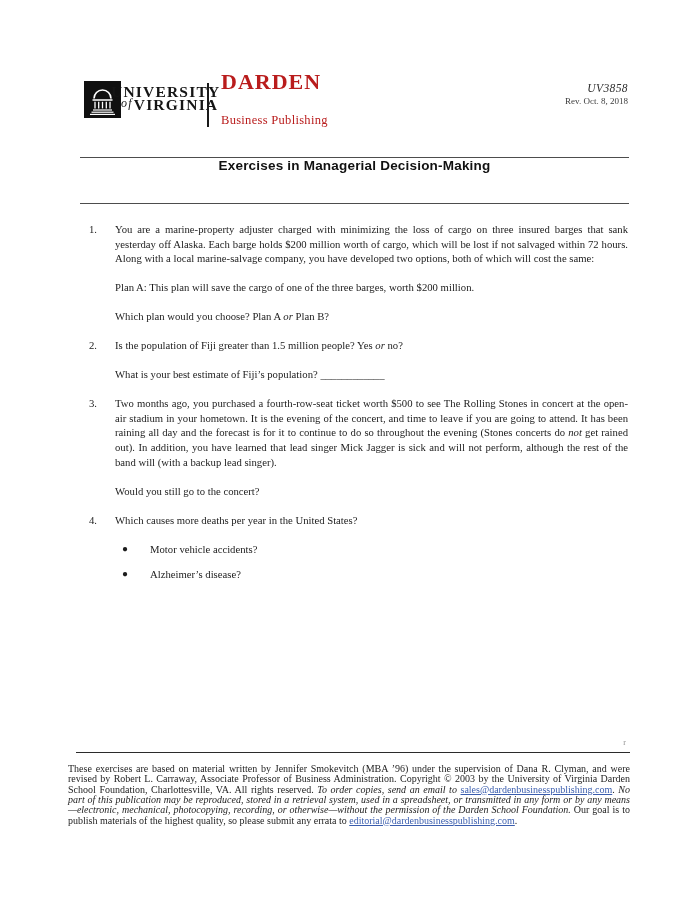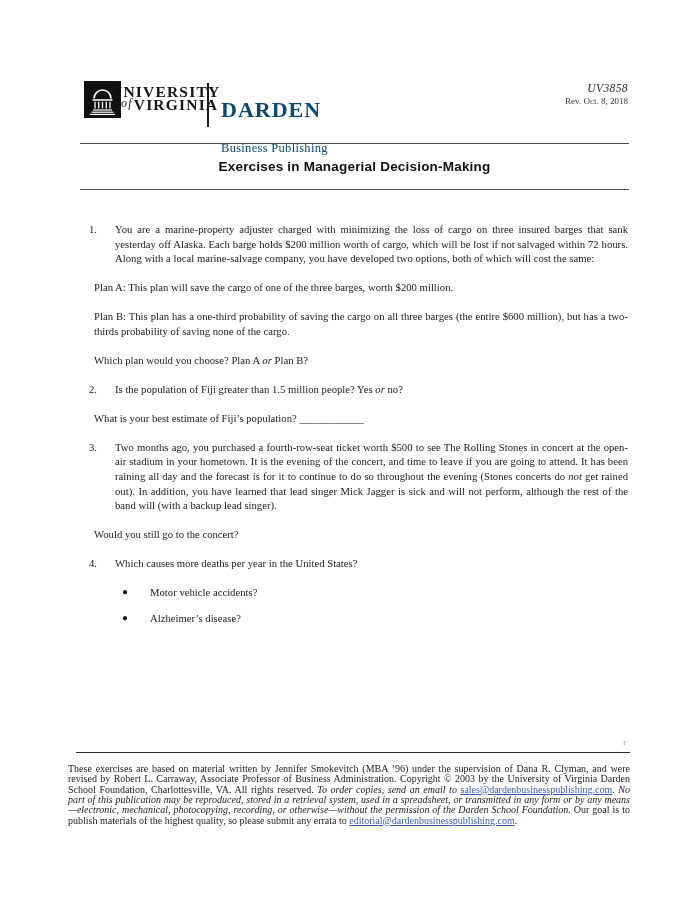--- a/index.html
+++ b/index.html
@@ -7,42 +7,42 @@
        font-family:"Liberation Serif",serif;color:#1c1c1c;}
   .page{position:absolute;inset:0;background:#fff;}
 
   
   .logo-square{position:absolute;left:84px;top:81px;width:37px;height:37px;}
   .uni-mark{position:absolute;left:111px;top:84px;line-height:15px;color:#151515;}
   .uni-line1{font-size:15.5px;letter-spacing:1.2px;font-weight:bold;}
   .uni-line2{font-size:15.5px;letter-spacing:1.2px;font-weight:bold;margin-left:10px;margin-top:-2px;}
   .uni-of{font-style:italic;font-weight:normal;font-size:12px;position:relative;top:-3px;margin-right:1px;}
   .logo-divider{position:absolute;left:207px;top:83px;width:2px;height:44px;background:#1a1a1a;}
-  .darden-block{position:absolute;left:221px;top:98px;color:#0c4a6e;}
+  .darden-block{position:absolute;left:221px;top:70px;color:#b91c1c;}
   .darden-name{font-size:22px;letter-spacing:1px;font-weight:bold;line-height:23px;}
   .darden-sub{font-size:12.5px;letter-spacing:0.3px;margin-top:20px;}
   .doc-meta{position:absolute;right:72px;top:82px;text-align:right;color:#2e2e2e;}
   .doc-code{font-size:11.5px;letter-spacing:0.4px;line-height:13px;font-style:italic;}
   .doc-rev{font-size:9px;line-height:12px;color:#3c3c3c;}
 
   
-  .title-band{position:absolute;left:80px;right:71px;top:143px;height:45px;
+  .title-band{position:absolute;left:80px;right:71px;top:157px;height:45px;
               border-top:1px solid #4d4d4d;border-bottom:1px solid #4d4d4d;
-              display:flex;align-items:center;justify-content:center;}
+              display:flex;align-items:flex-start;justify-content:center;}
   .doc-title{font-family:"Liberation Sans",sans-serif;font-weight:bold;
              font-size:13.5px;color:#111;letter-spacing:0.2px;}
 
   
   .body-area{position:absolute;left:80px;right:72px;top:222px;
              font-size:10.7px;line-height:14.55px;}
   .block{margin-bottom:14.5px;}
   .block.q{display:flex;}
   .q-num{width:35px;padding-left:9px;box-sizing:border-box;flex:none;}
   .txt{text-align:justify;flex:1;}
-  .block.p{margin-left:14px;}
+  .block.p{margin-left:35px;}
   .block.bullet{display:flex;margin-left:42px;margin-bottom:11px;}
   .bullet-dot{width:28px;flex:none;font-size:10px;line-height:14.55px;}
   .it{font-style:italic;}
   a.link{color:#3a5dae;text-decoration:underline;cursor:pointer;}
 
   
   .page-mark{position:absolute;right:74px;top:738px;font-size:8px;color:#909090;}
   .footer-rule{position:absolute;left:76px;right:70px;top:752px;border-top:1.3px solid #2b2b2b;}
   .footnote{position:absolute;left:68px;right:70px;top:764px;
             font-size:10px;line-height:10.35px;text-align:justify;color:#232323;}
@@ -91,23 +91,20 @@
 
   <div class="body-area">
       <div class="block q">
         <span class="q-num">1.</span>
         <div class="txt"><span>You are a marine-property adjuster charged with minimizing the loss of cargo on three insured barges that sank yesterday off Alaska. Each barge holds $200 million worth of cargo, which will be lost if not salvaged within 72 hours. Along with a local marine-salvage company, you have developed two options, both of which will cost the same:</span></div>
       </div>
       <div class="block p">
         <div class="txt"><span>Plan A: This plan will save the cargo of one of the three barges, worth $200 million.</span></div>
       </div>
       <div class="block p">
-        <div class="txt"><span>Plan B: This plan has a one-third probability of saving the cargo on all three barges (the entire $600 million), but has a two-thirds probability of saving none of the cargo.</span></div>
-      </div>
-      <div class="block p">
         <div class="txt"><span>Which plan would you choose? Plan A </span><span class="it">or</span><span> Plan B?</span></div>
       </div>
       <div class="block q">
         <span class="q-num">2.</span>
         <div class="txt"><span>Is the population of Fiji greater than 1.5 million people? Yes </span><span class="it">or</span><span> no?</span></div>
       </div>
       <div class="block p">
         <div class="txt"><span>What is your best estimate of Fiji’s population? ____________</span></div>
       </div>
       <div class="block q">

